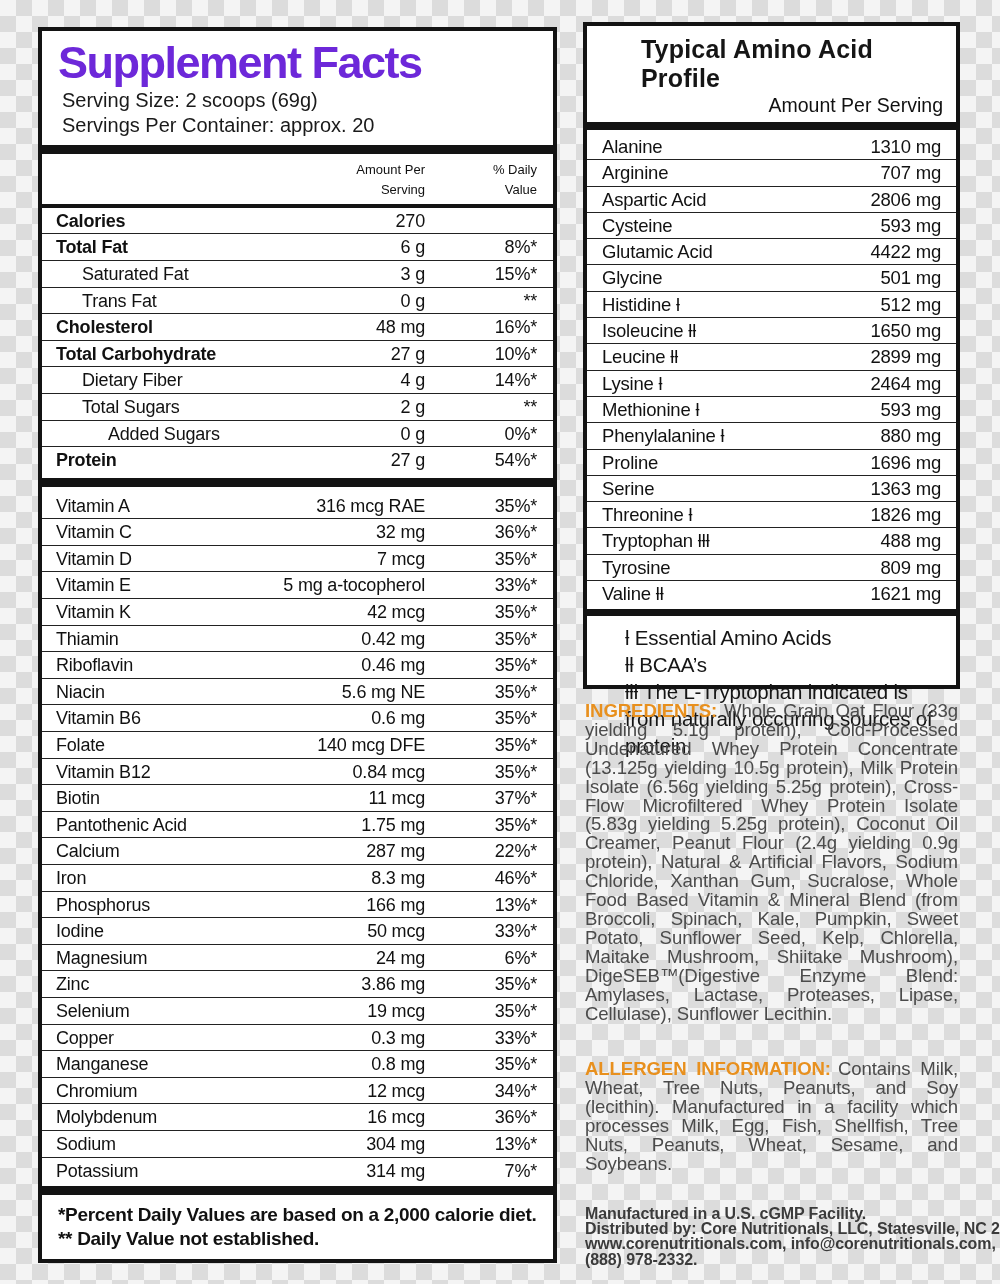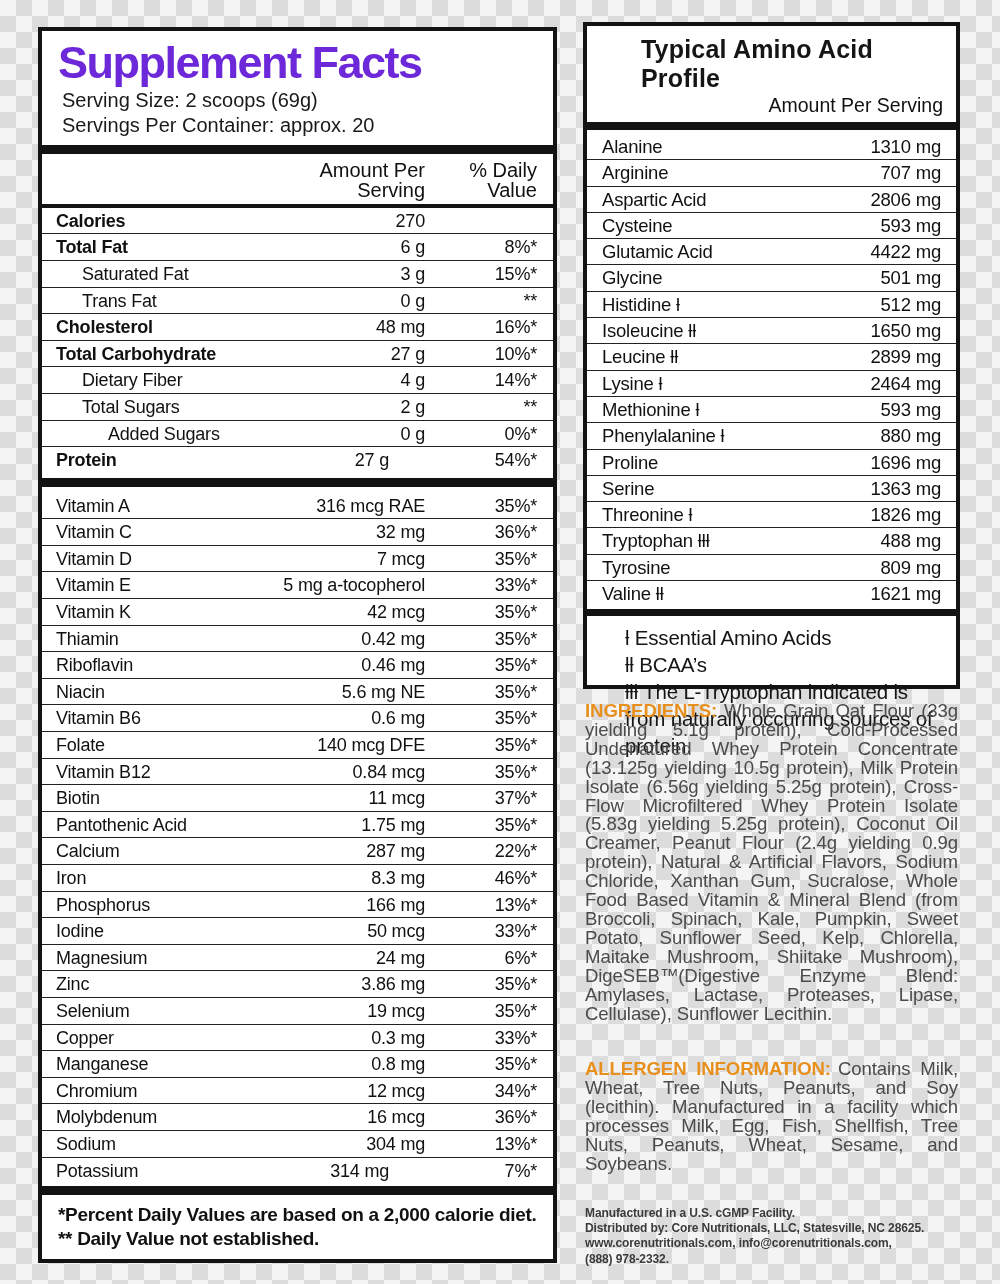--- a/index.html
+++ b/index.html
@@ -21,30 +21,30 @@
   #sf-panel{left:38px;top:27px;width:519px;height:1236px;}
   #sf-title{
     font-size:45px;font-weight:bold;letter-spacing:-1.5px;
     padding:8px 14px 2px 16px;line-height:1.05;color:#6d28d9;
   }
   .serv{font-size:20px;padding:0 14px 0 20px;line-height:25px;color:#1a1a1a;}
   .bar-thick{height:9px;background:#131313;margin:7px 0 0 0;}
   .bar-med{height:3.5px;background:#131313;}
   .hdr-row{
     display:grid;grid-template-columns:1fr 150px 112px;
-    padding:6px 16px 4px 14px;font-size:20px;line-height:20px;
+    padding:6px 16px 4px 14px;font-size:13px;line-height:20px;
   }
   .hdr-row .hc{text-align:right;white-space:pre-line;}
   .nrow{
     display:grid;grid-template-columns:1fr 150px 112px;
     padding:0 16px 0 14px;height:26.6px;line-height:26.6px;
     font-size:18px;letter-spacing:-0.2px;box-sizing:border-box;
     border-bottom:1.6px solid #222;
   }
-  .nrow:last-child{border-bottom:none;gap:36px;}
+  .nrow:last-child{border-bottom:none;}
   .nrow .nm{overflow:hidden;white-space:nowrap;}
   .nrow .amt,.nrow .dv{text-align:right;white-space:nowrap;}
   .nrow.b .nm{font-weight:bold;}
   .nrow.ind1 .nm{padding-left:26px;}
   .nrow.ind2 .nm{padding-left:52px;}
   #foot{padding:8px 14px 0 16px;font-weight:bold;font-size:19px;line-height:23.5px;letter-spacing:-0.3px;}
   
   #aa-panel{left:583px;top:22px;width:377px;height:667px;}
   #aa-title{font-size:25px;font-weight:bold;letter-spacing:0.2px;padding:9px 13px 0 13px;color:#151515;margin-left:41px;}
   #aa-sub{font-size:19.5px;text-align:right;padding:1px 13px 5px 13px;}
@@ -64,21 +64,21 @@
   .para{
     position:absolute;left:585px;width:373px;
     font-size:18.6px;line-height:18.9px;letter-spacing:-0.1px;
     color:#4b4b4b;text-align:justify;
   }
   #ingredients{top:702px;}
   #allergen{top:1060px;}
   .para .lbl{font-weight:bold;color:#e8901e;margin-right:7px;}
   #distributor{
     position:absolute;left:585px;top:1206px;width:412px;
-    font-size:12px;font-weight:bold;line-height:15.2px;
+    font-size:16px;font-weight:bold;line-height:15.2px;
     letter-spacing:-0.1px;color:#3b3b3b;
   }
   #distributor div{white-space:nowrap;}
 </style>
 </head>
 <body>
 
 <div class="panel" id="sf-panel">
   <div id="sf-title">Supplement Facts</div>
   <div class="serv">Serving Size: 2 scoops (69g)</div>

